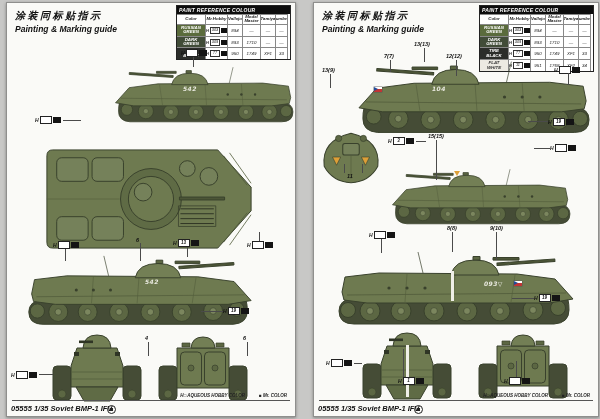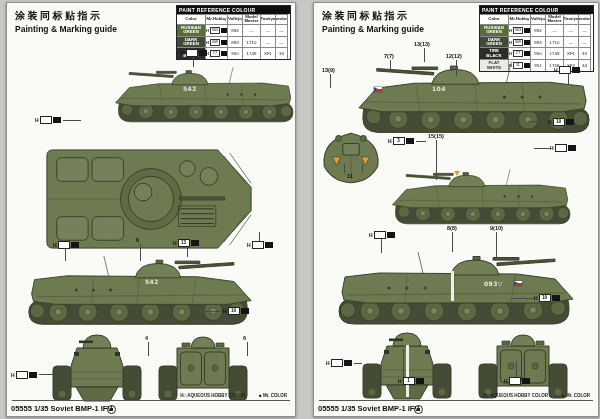--- a/index.html
+++ b/index.html
@@ -1,17 +1,17 @@
 <!DOCTYPE html>
 <html><head>
 <meta charset="utf-8">
 <style>
   html,body{margin:0;padding:0;background:#b9b9b7;}
   .sheet{position:relative;width:600px;height:419px;background:#c8c8c6;overflow:hidden;
-         font-family:"Liberation Sans",sans-serif;}
+         font-family:"Liberation Sans",sans-serif;font-style:italic;}
   .page{position:absolute;top:2px;height:415px;background:#fafaf7;border:1px solid #8f8f8d;
         box-shadow:0 1px 3px rgba(0,0,0,.35);box-sizing:border-box;}
   #page-left{left:6px;width:290px;}
   #page-right{left:313px;width:286px;}
 
   .t-block{position:absolute;left:8px;top:6px;}
   .t-cn{font-size:10px;font-weight:bold;letter-spacing:2.5px;color:#111;
         font-family:"DejaVu Sans","Liberation Sans",sans-serif;}
   .t-en{font-size:8.5px;font-weight:bold;color:#111;margin-top:1px;}
 

